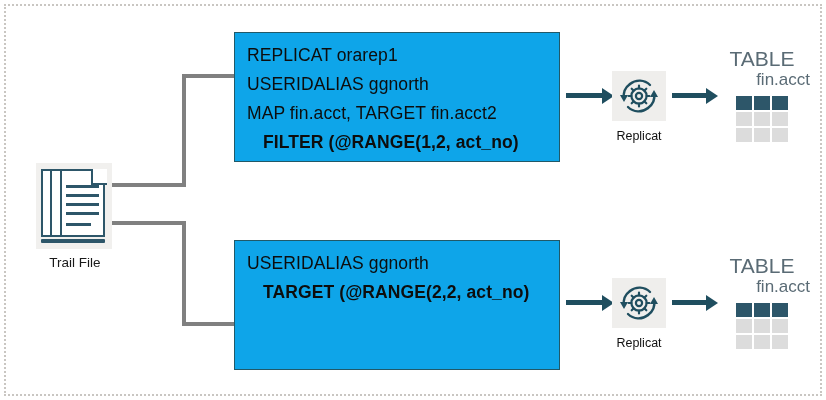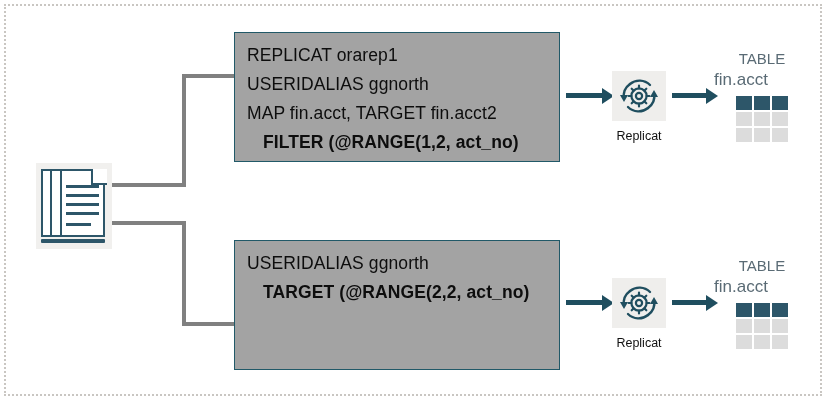--- a/index.html
+++ b/index.html
@@ -89,21 +89,21 @@
     width: 130px;
     text-align: center;
     font-size: 13.5px;
     color: #1a1a1a;
   }
 
   
   .codebox {
     position: absolute;
     box-sizing: border-box;
-    background: #a3a3a3;
+    background: #0ea5e9;
     border: 1.6px solid #215968;
     padding: 8px 16px 8px 12px;
   }
   .codebox .line {
     font-size: 17.5px;
     line-height: 29px;
     color: #0d0d0d;
     white-space: pre;
     letter-spacing: 0.1px;
   }
@@ -164,30 +164,30 @@
     position: absolute;
     width: 96px;
     height: 96px;
   }
   .tbl-title {
     position: absolute;
     left: 0;
     top: 0;
     width: 96px;
     text-align: center;
-    font-size: 15px;
+    font-size: 21px;
     line-height: 21px;
     color: #5a6b75;
   }
   .tbl-sub {
     position: absolute;
     left: 0;
     top: 21px;
     width: 96px;
-    text-align: left;
+    text-align: right;
     font-size: 17px;
     line-height: 21px;
     color: #5a6b75;
   }
   .tbl-grid {
     position: absolute;
     left: 22px;
     top: 48px;
     width: 52px;
     height: 46px;
@@ -212,20 +212,21 @@
     <div class="tf-sheet tf-back2"></div>
     <div class="tf-sheet tf-front"></div>
     <div class="tf-fold"></div>
     <div class="tf-line" style="top:22px;"></div>
     <div class="tf-line" style="top:31px;"></div>
     <div class="tf-line" style="top:40px;"></div>
     <div class="tf-line" style="top:49px;"></div>
     <div class="tf-line" style="top:60px;width:25px;"></div>
     <div class="tf-shadow"></div>
   </div>
+  <div class="trail-label">Trail File</div>
 
   <div class="conn" style="left:112px; top:183px; width:74px; height:4px;"></div>
   <div class="conn" style="left:182px; top:74px; width:4px; height:113px;"></div>
   <div class="conn" style="left:182px; top:74px; width:54px; height:4px;"></div>
 
   <div class="conn" style="left:112px; top:221px; width:74px; height:4px;"></div>
   <div class="conn" style="left:182px; top:221px; width:4px; height:105px;"></div>
   <div class="conn" style="left:182px; top:322px; width:54px; height:4px;"></div>
 
   <div class="codebox" style="left:234px; top:32px; width:326px; height:130px;">

